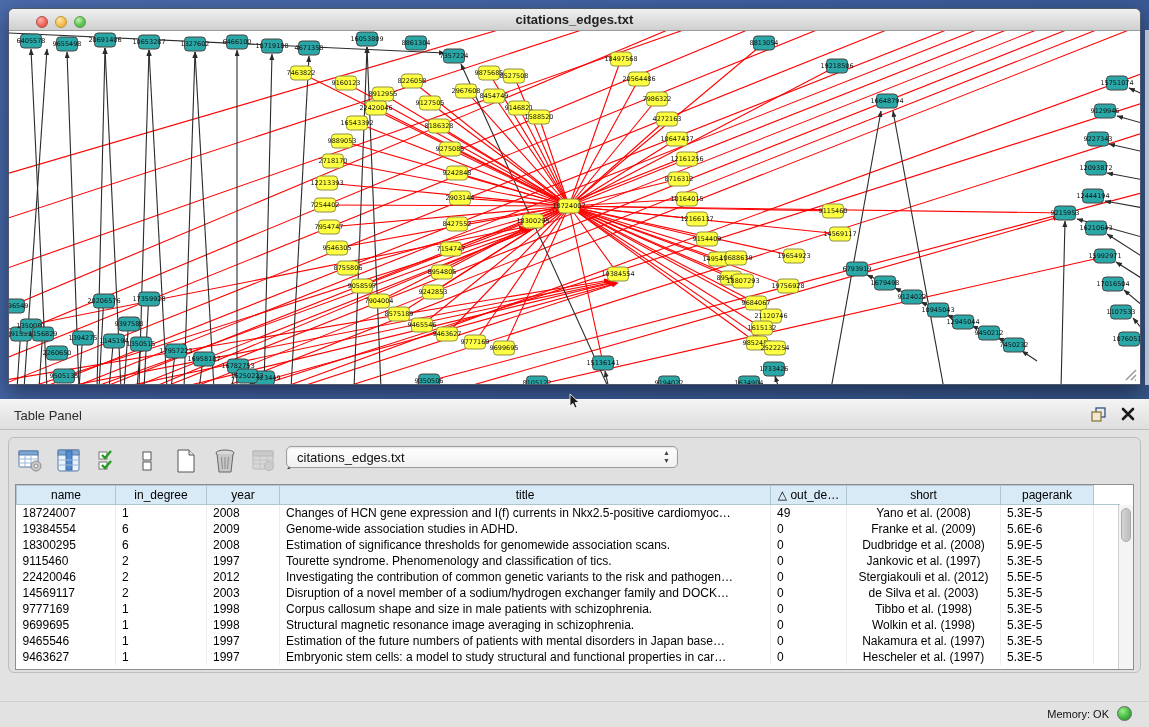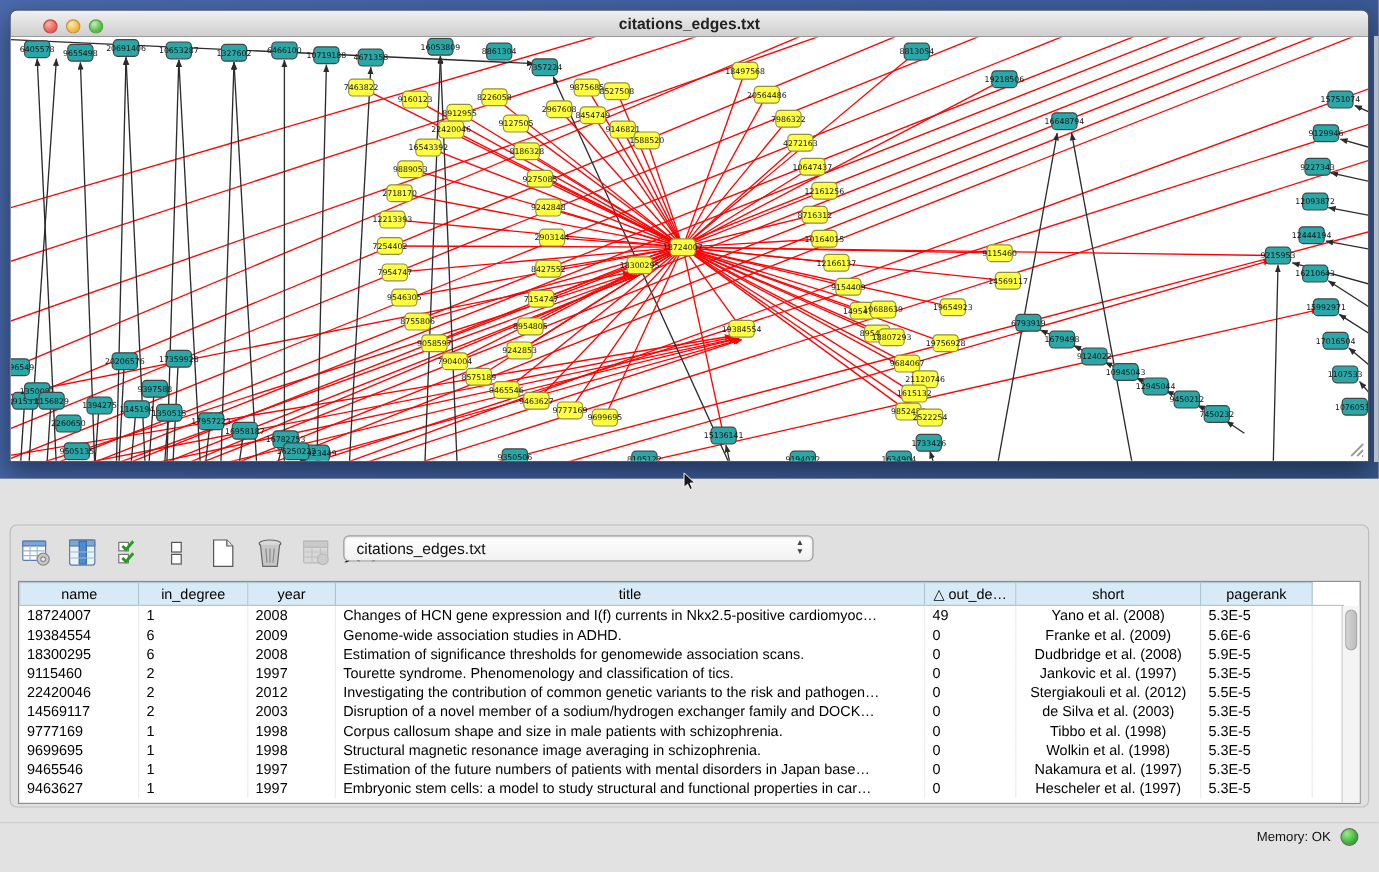--- a/index.html
+++ b/index.html
@@ -64,21 +64,21 @@
 
   
   .tabs { position:absolute; left:425px; top:277px; height:21px; display:flex; }
   .tabseg { height:21px; padding:0 14px; font-size:13px; line-height:19px; text-align:center;
             background:linear-gradient(#fdfdfd,#ececec); border:1px solid #9b9b9b; color:#111; }
   .tabseg:first-child { border-radius:5px 0 0 5px; }
   .tabseg:last-child  { border-radius:0 5px 5px 0; }
   .tabseg + .tabseg { border-left:none; }
   .tabseg.active { background:linear-gradient(#939393,#767676); color:#f2f2f2; }
 
-  .statusbar { position:absolute; left:0; bottom:16px; width:100%; height:26px; border-top:1px solid #cfcfcf; }
+  .statusbar { position:absolute; left:0; bottom:0; width:100%; height:26px; border-top:1px solid #cfcfcf; }
   .mem { position:absolute; right:40px; top:6px; font-size:11px; color:#111; }
   .memdot { position:absolute; right:17px; top:4px; width:15px; height:15px; border-radius:50%;
             background:radial-gradient(circle at 35% 30%, #9bed86, #3cb43c 60%, #228c22); border:1px solid #666; }
 </style>
 </head>
 <body>
 
 <div class="app">
 
   <div class="desktop">
@@ -715,20 +715,32 @@
       </div>
     </div>
     <div class="right-strip"></div>
   </div>
 
   <svg class="cursor" width="12" height="16">
     <polygon points="1,0 1,12 4,9.5 6,14 8,13 6,8.6 10,8.4" fill="#1a1a1a" stroke="#fff" stroke-width="0.8"></polygon>
   </svg>
 
   <div class="table-panel">
+    <div class="panel-header">
+      <span class="panel-title">Table Panel</span>
+      <span class="panel-hicons">
+        <svg width="16" height="16">
+          <rect x="5" y="2" width="9" height="9" fill="none" stroke="#34527e" stroke-width="1.3"></rect>
+          <rect x="1" y="6" width="9" height="9" fill="#efe9d2" stroke="#8a7a3a" stroke-width="1.3"></rect>
+        </svg>
+        <svg width="14" height="14">
+          <path d="M2 2 L12 12 M12 2 L2 12" stroke="#1a1a1a" stroke-width="2.6" stroke-linecap="round"></path>
+        </svg>
+      </span>
+    </div>
 
     <div class="panel-block">
       <div class="toolbar">
         <span class="tbicon">
           <svg width="25" height="24">
               <rect x="1" y="2" width="19" height="16" rx="1" fill="#fff" stroke="#5a7ba6"></rect>
               <rect x="1" y="2" width="19" height="4" fill="#7aa7d6" stroke="#5a7ba6"></rect>
               <path d="M7 6 V18 M13 6 V18 M1 10 H20 M1 14 H20" stroke="#9db8d4" fill="none"></path>
               <circle cx="18" cy="17" r="5" fill="#c9c9c9" stroke="#8a8a8a"></circle>
               <circle cx="18" cy="17" r="2" fill="#efefef" stroke="#8a8a8a"></circle>

